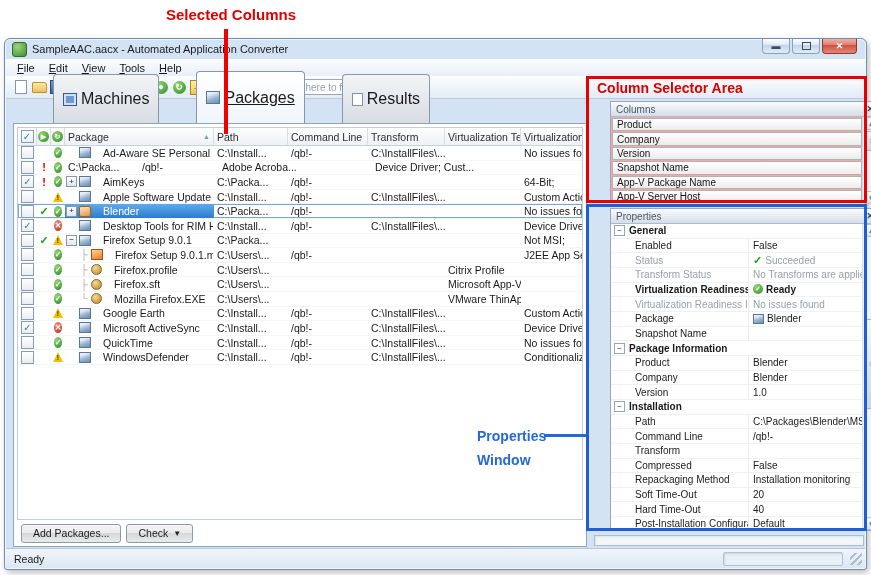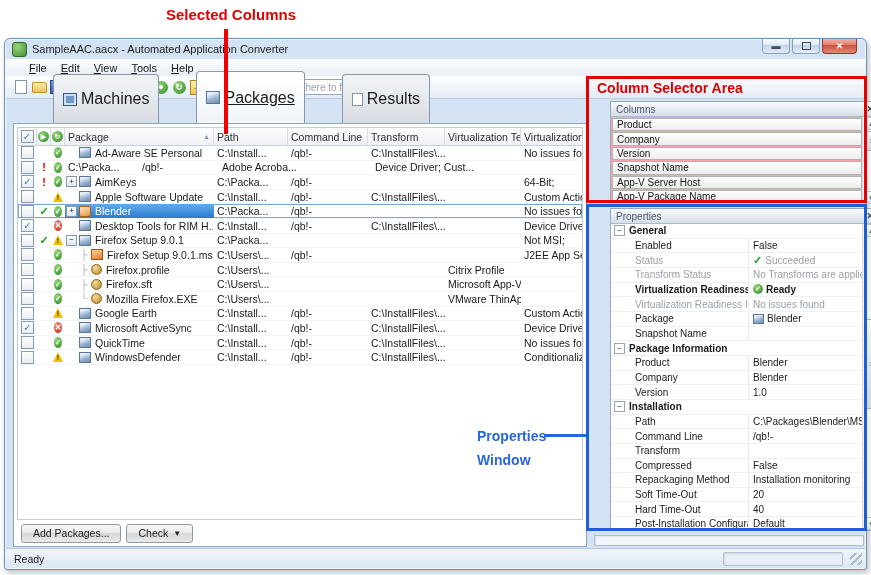--- a/index.html
+++ b/index.html
@@ -27,21 +27,21 @@
   .title-text{font-size:11px;color:#1b1b1b;}
   .winbtns{position:absolute;right:9px;top:0;display:flex;gap:2px;}
   .wbtn{width:28px;height:15px;border:1px solid #8ba1ba;border-top:none;border-radius:0 0 4px 4px;
         background:linear-gradient(#fbfdfe,#dde8f3 45%,#c4d4e6 46%,#e2ecf6);display:flex;align-items:center;
         justify-content:center;font-size:9px;color:#3c4c5e;box-sizing:border-box;}
   .wbtn.close{width:35px;background:linear-gradient(#f3b0a4,#e07a68 45%,#cc5443 46%,#e08a76);
         border-color:#96362a;color:#fff;font-weight:bold;}
   .maxglyph{width:7px;height:6px;border:1px solid #3c4c5e;display:inline-block;}
 
   .menubar{position:absolute;left:1px;right:1px;top:20px;height:17px;background:linear-gradient(#fcfdfe,#e9eff7);
-           border-bottom:1px solid #d4deea;display:flex;align-items:center;padding-left:16px;}
+           border-bottom:1px solid #d4deea;display:flex;align-items:center;padding-left:4px;}
   .menu-item{display:inline-block;font-size:11px;color:#161616;padding:1px 7px;}
   .menu-item::first-letter{text-decoration:underline;}
 
   .toolbar{position:absolute;left:1px;right:1px;top:37px;height:22px;background:linear-gradient(#fdfefe,#e2ebf5);
            border-bottom:1px solid #bccbdd;display:flex;align-items:center;padding-left:6px;}
   .tbtn{width:18px;height:18px;display:flex;align-items:center;justify-content:center;}
   .tsep{width:1px;height:15px;background:#c2d0e0;margin:0 3px;}
   .pageico{width:10px;height:12px;background:#fff;border:1px solid #8495a8;display:inline-block;}
   .pageico.dim{opacity:.45;}
   .folderico{width:13px;height:9px;background:linear-gradient(#ffe9a8,#f0c060);border:1px solid #c09228;
@@ -120,21 +120,21 @@
   .expbox{width:9px;height:9px;flex:0 0 9px;border:1px solid #8898a8;background:linear-gradient(#fff,#dde6f0);
           display:inline-flex;align-items:center;justify-content:center;font-size:8px;line-height:8px;color:#222;}
   .treeglyph{color:#a8a8a8;font-size:10px;width:10px;flex:0 0 10px;text-align:center;}
   .ind{display:inline-block;width:11px;flex:0 0 11px;}
   .rowico{width:12px;height:11px;flex:0 0 12px;display:inline-block;box-sizing:border-box;}
   .rowico.pkg{background:linear-gradient(160deg,#e8eef6 20%,#97b2cf 60%,#6d8db0);border:1px solid #56769a;}
   .rowico.blender{background:linear-gradient(160deg,#ffe7c8,#e8913e);border:1px solid #a55f17;border-radius:2px;}
   .rowico.msi{background:linear-gradient(160deg,#ffd890,#e87830);border:1px solid #b05010;}
   .rowico.ballico{width:11px;height:11px;flex:0 0 11px;border-radius:50%;
                   background:radial-gradient(circle at 35% 30%,#f2dc96,#b8862a);border:1px solid #8a6418;}
-  .nametext{margin-left:2px;white-space:nowrap;overflow:hidden;}
+  .nametext{margin-left:10px;white-space:nowrap;overflow:hidden;}
 
   .btnrow{height:26px;flex:0 0 26px;display:flex;align-items:center;gap:5px;padding:0 7px;}
   .btn{height:19px;padding:0 11px;font-size:10.5px;font-family:"Liberation Sans",sans-serif;color:#1a1a1a;
        background:linear-gradient(#f5f5f5,#ebebeb 45%,#d6d6d6 46%,#eaeaea);border:1px solid #8e9aa6;
        border-radius:3px;display:inline-flex;align-items:center;gap:5px;}
   .btn.addpkg{min-width:96px;justify-content:center;}
   .dropcaret{font-size:8px;color:#222;}
 
   
   .panel{position:absolute;background:#fca5a5;border:1px solid #98a8bc;box-sizing:border-box;
@@ -619,22 +619,22 @@
     <div class="panel col-panel">
       <div class="panel-header">
         <span>Columns</span>
         <span class="panel-close">✕</span>
       </div>
       <div class="col-items" id="col-items">
         <div class="col-item">Product</div>
           <div class="col-item">Company</div>
           <div class="col-item">Version</div>
           <div class="col-item">Snapshot Name</div>
+          <div class="col-item">App-V Package Name</div>
           <div class="col-item">App-V Server Host</div>
-          <div class="col-item">App-V Package Name</div>
           <div class="vscroll">
           <div class="sb-btn sb-up">▲</div>
           <div class="sb-thumb" style="top:14px;height:20px;">≡</div>
           <div class="sb-btn sb-down">▼</div>
         </div>
       </div>
     </div>
 
     <div class="panel prop-panel">
       <div class="panel-header">

